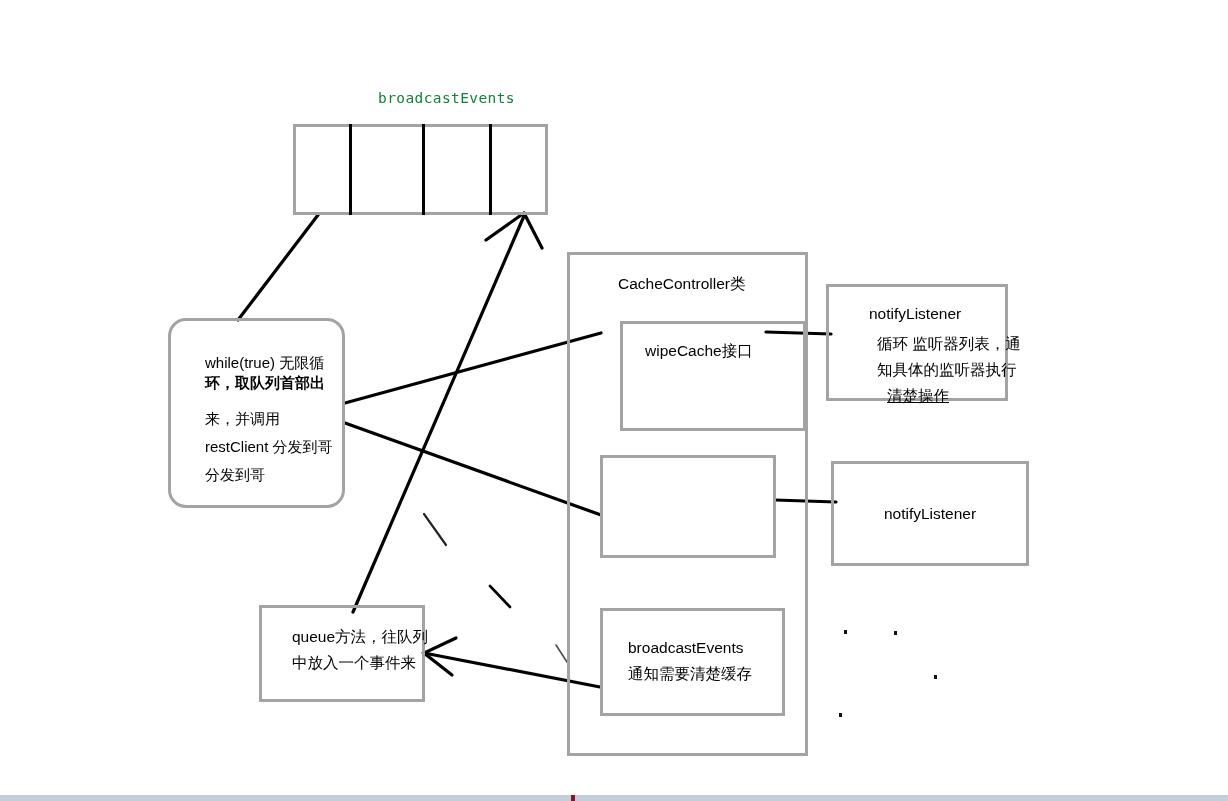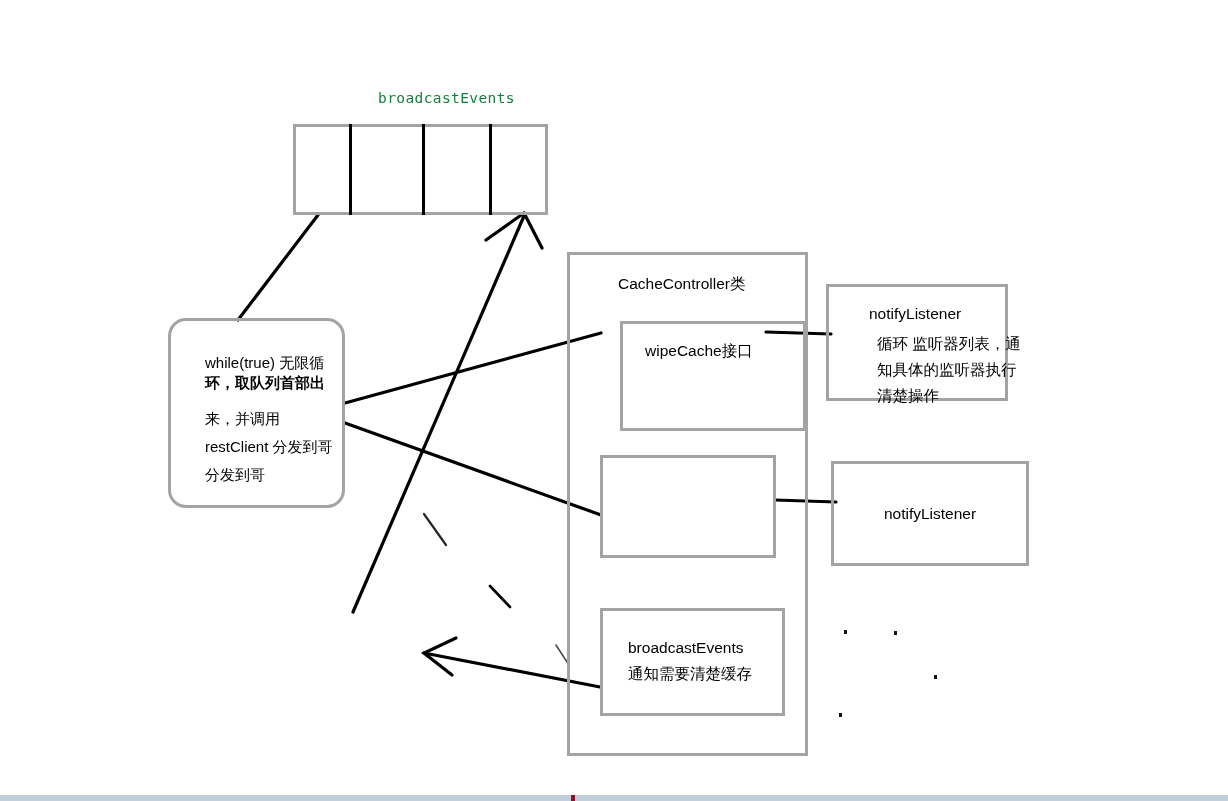--- a/index.html
+++ b/index.html
@@ -156,27 +156,31 @@
 
   <div class="node box" style="left:600px; top:608px; width:185px; height:108px;">
     <div class="label-title" style="left:25px; top:26px;">broadcastEvents</div>
     <div class="label-title" style="left:25px; top:52px;">通知需要清楚缓存</div>
   </div>
 
   <div class="node box" style="left:826px; top:284px; width:182px; height:117px;">
     <div class="label-title" style="left:40px; top:16px;">notifyListener</div>
     <div class="label-title" style="left:48px; top:46px;">循环 监听器列表，通</div>
     <div class="label-title" style="left:48px; top:72px;">知具体的监听器执行</div>
-    <div class="label-title" style="left:48px; top:98px;">清楚操作</div>
+    <div class="label-title" style="left:58px; top:98px;text-decoration:underline;">清楚操作</div>
   </div>
 
   <div class="node box center-text" style="left:831px; top:461px; width:198px; height:105px;">
     <div style="font-size:15.5px;">notifyListener</div>
   </div>
 
+  <div class="node box" style="left:259px; top:605px; width:166px; height:97px;">
+    <div class="label-title" style="left:30px; top:18px;">queue方法，往队列</div>
+    <div class="label-title" style="left:30px; top:44px;">中放入一个事件来</div>
+  </div>
 
   <div class="dot" style="left:844px; top:630px;"></div>
   <div class="dot" style="left:894px; top:631px;"></div>
   <div class="dot" style="left:934px; top:675px;"></div>
   <div class="dot" style="left:839px; top:713px;"></div>
 
   <div class="statusbar"></div>
   <div class="statusbar-mark"></div>
 
 </div>

